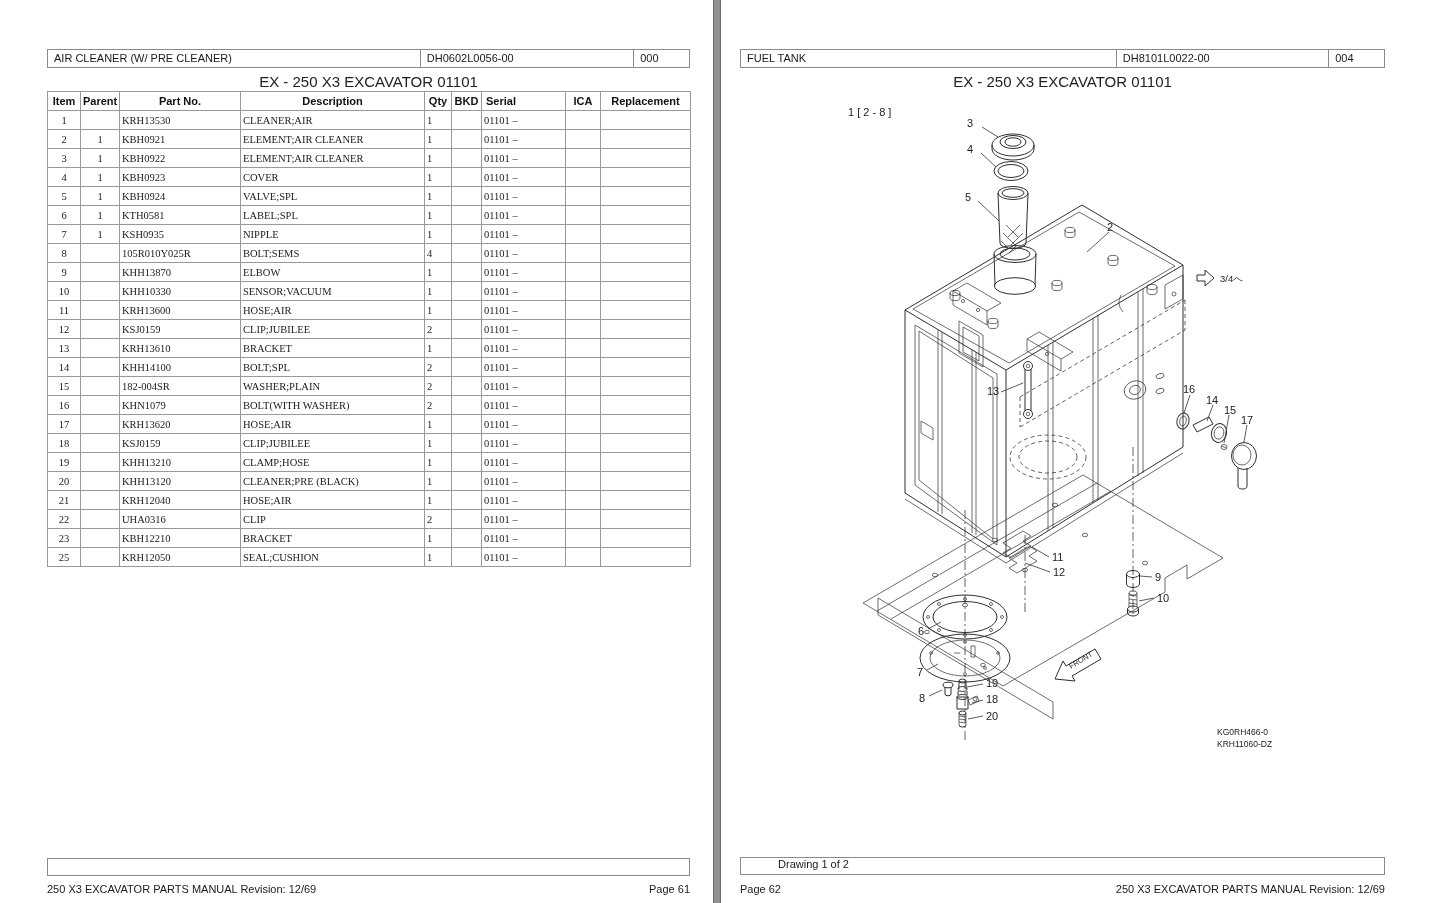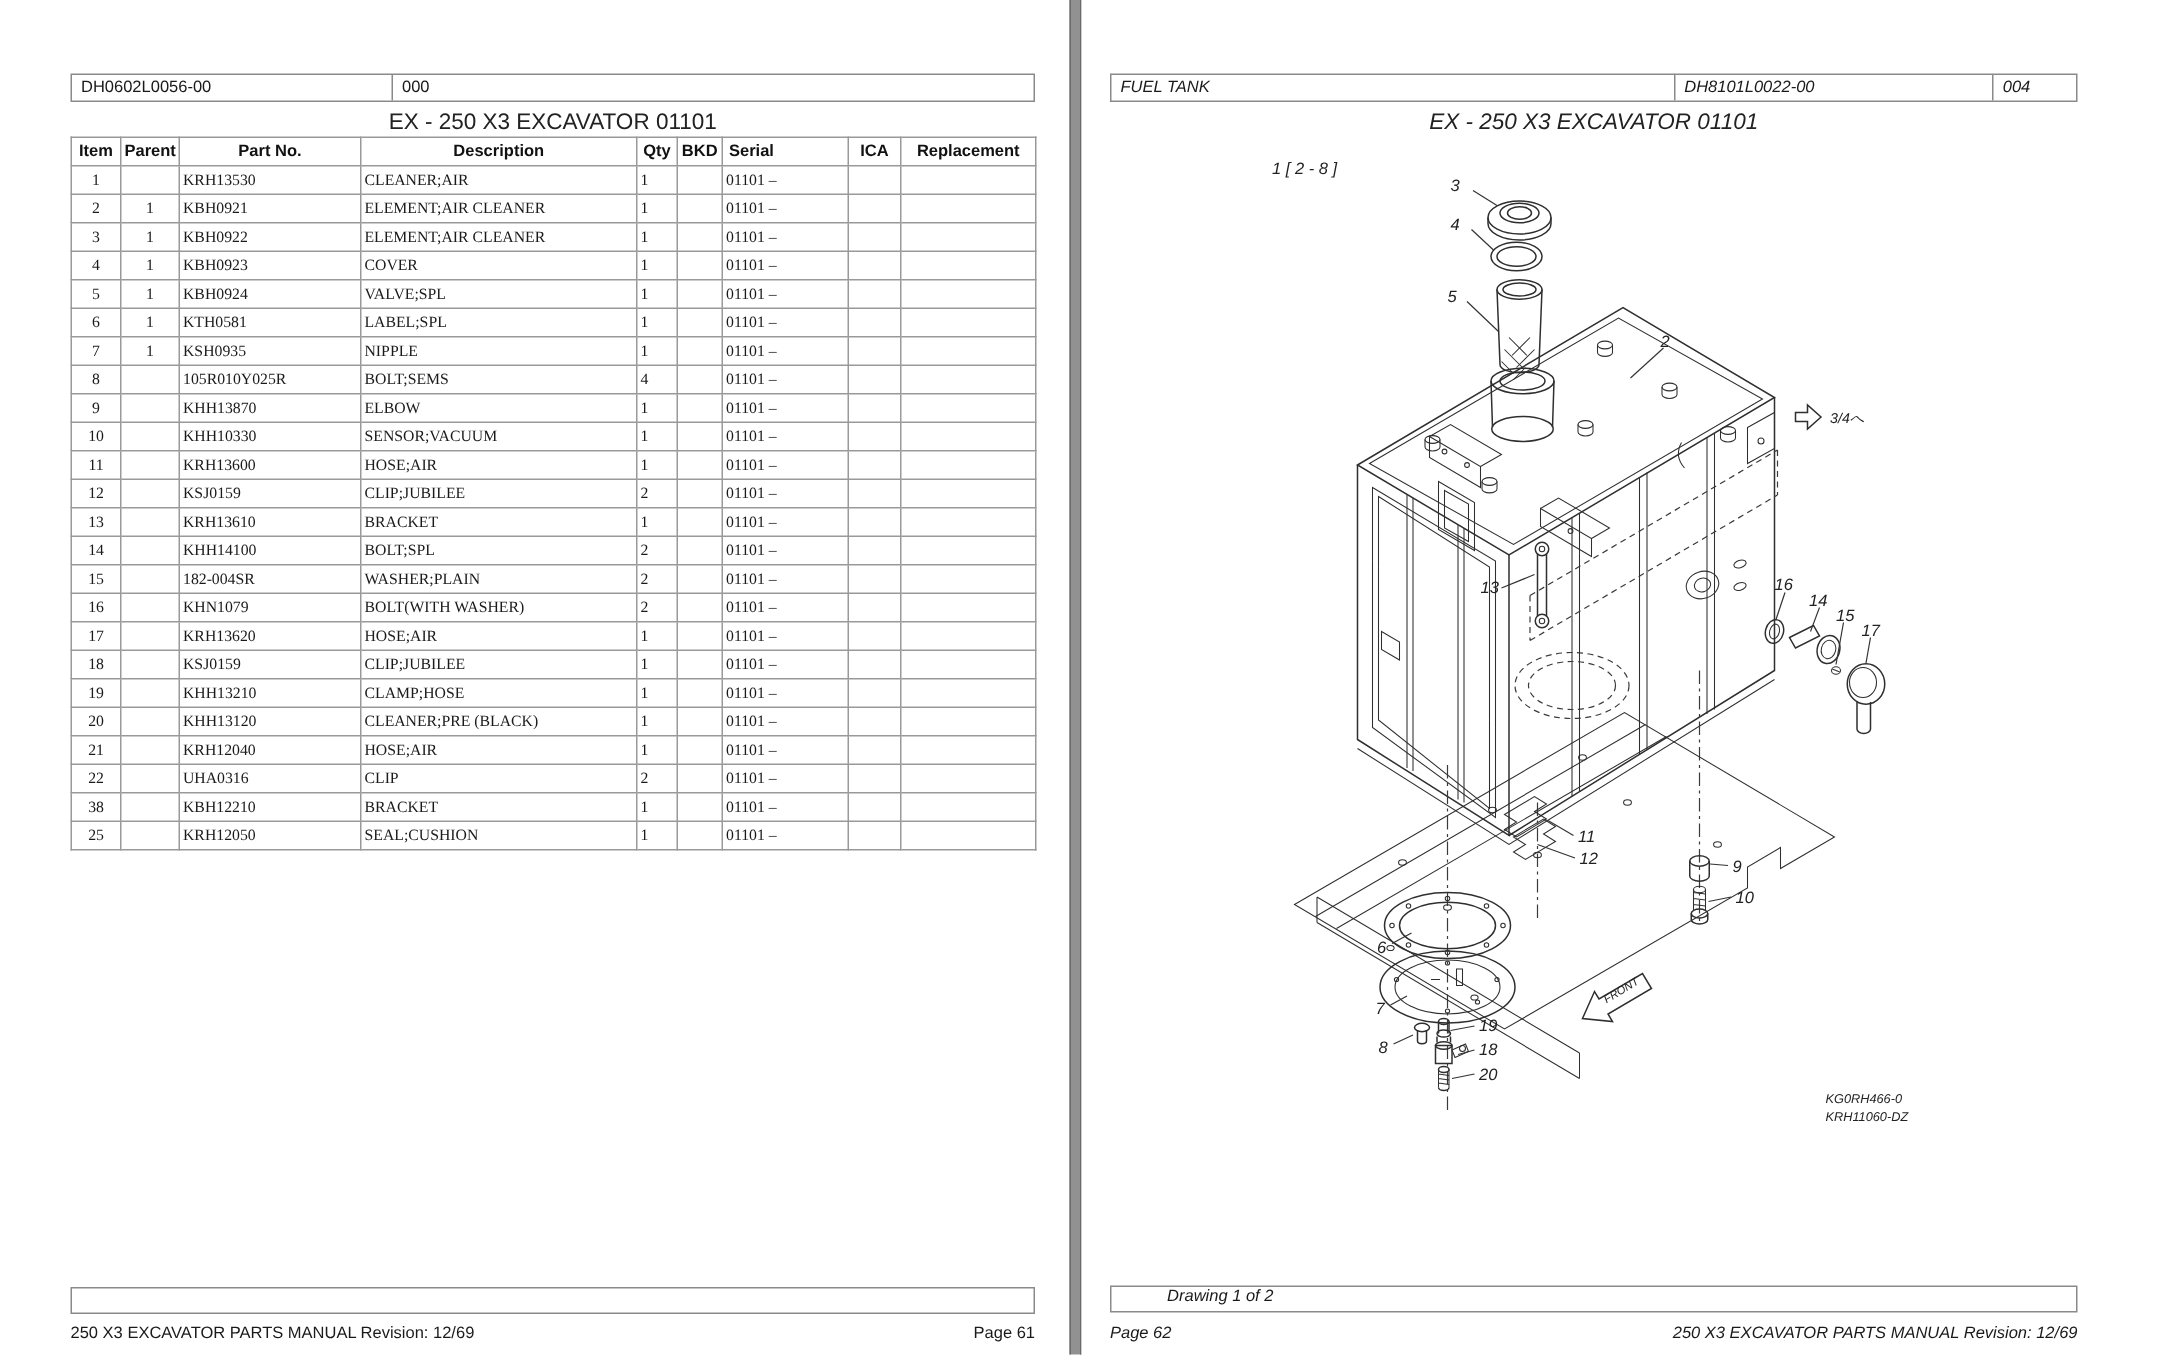--- a/index.html
+++ b/index.html
@@ -1,20 +1,20 @@
 <!DOCTYPE html>
 <html><head>
 <meta charset="utf-8">
 <style>
   * { margin:0; padding:0; box-sizing:border-box; }
   html,body { background:#fff; }
   body { width:1445px; height:903px; position:relative; font-family:"Liberation Sans",sans-serif; color:#1a1a1a; overflow:hidden; }
   .page { position:absolute; top:0; bottom:0; background:#fff; }
   #page-left  { left:0; width:713px; }
-  #page-right { left:721px; width:724px;font-style:italic; }
+  #page-right { left:721px; width:724px; }
   #divider { position:absolute; top:0; bottom:0; left:713px; width:8px; background:#919191; border-left:1px solid #6b6b6b; border-right:1px solid #6b6b6b; }
 
   .hdr-box { position:absolute; height:19px; display:flex; border:1px solid #8a8a8a; font-size:11px; }
   .hdr-box .cell { border-right:1px solid #8a8a8a; padding:2px 0 0 6px; white-space:nowrap; overflow:hidden; }
   .hdr-box .cell:last-child { border-right:none; }
 
   .subtitle { position:absolute; text-align:center; font-size:15px; color:#222; }
 
   table.parts { position:absolute; left:47px; top:91px; width:643px; border-collapse:collapse; table-layout:fixed; }
   table.parts th, table.parts td { border:1px solid #999; height:19px; overflow:hidden; white-space:nowrap; }
@@ -36,20 +36,21 @@
   svg .lead { stroke:#333; stroke-width:0.8; }
   svg .dash { stroke:#3a3a3a; fill:none; stroke-width:0.8; stroke-dasharray:4 3; }
   svg .dashdot { stroke:#3a3a3a; fill:none; stroke-width:0.8; stroke-dasharray:9 3 2 3; }
   svg .co { font-size:11px; }
 </style>
 </head>
 <body>
 
 <div class="page" id="page-left">
   <div class="hdr-box" style="left:47px; top:49px; width:643px;">
+    <div class="cell" style="width:374px;">AIR CLEANER (W/ PRE CLEANER)</div>
     <div class="cell" style="width:214px;">DH0602L0056-00</div>
     <div class="cell" style="width:55px;">000</div>
   </div>
 
   <div class="subtitle" style="left:47px; top:73px; width:643px;">EX - 250 X3 EXCAVATOR 01101</div>
 
   <table class="parts">
     <colgroup>
       <col style="width:33px">
         <col style="width:39px">
@@ -311,21 +312,21 @@
           <td class="c1"></td>
           <td class="c2">UHA0316</td>
           <td class="c3">CLIP</td>
           <td class="c4">2</td>
           <td class="c5"></td>
           <td class="c6">01101 –</td>
           <td class="c7"></td>
           <td class="c8"></td>
         </tr>
         <tr>
-          <td class="c0">38</td>
+          <td class="c0">23</td>
           <td class="c1"></td>
           <td class="c2">KBH12210</td>
           <td class="c3">BRACKET</td>
           <td class="c4">1</td>
           <td class="c5"></td>
           <td class="c6">01101 –</td>
           <td class="c7"></td>
           <td class="c8"></td>
         </tr>
         <tr>

